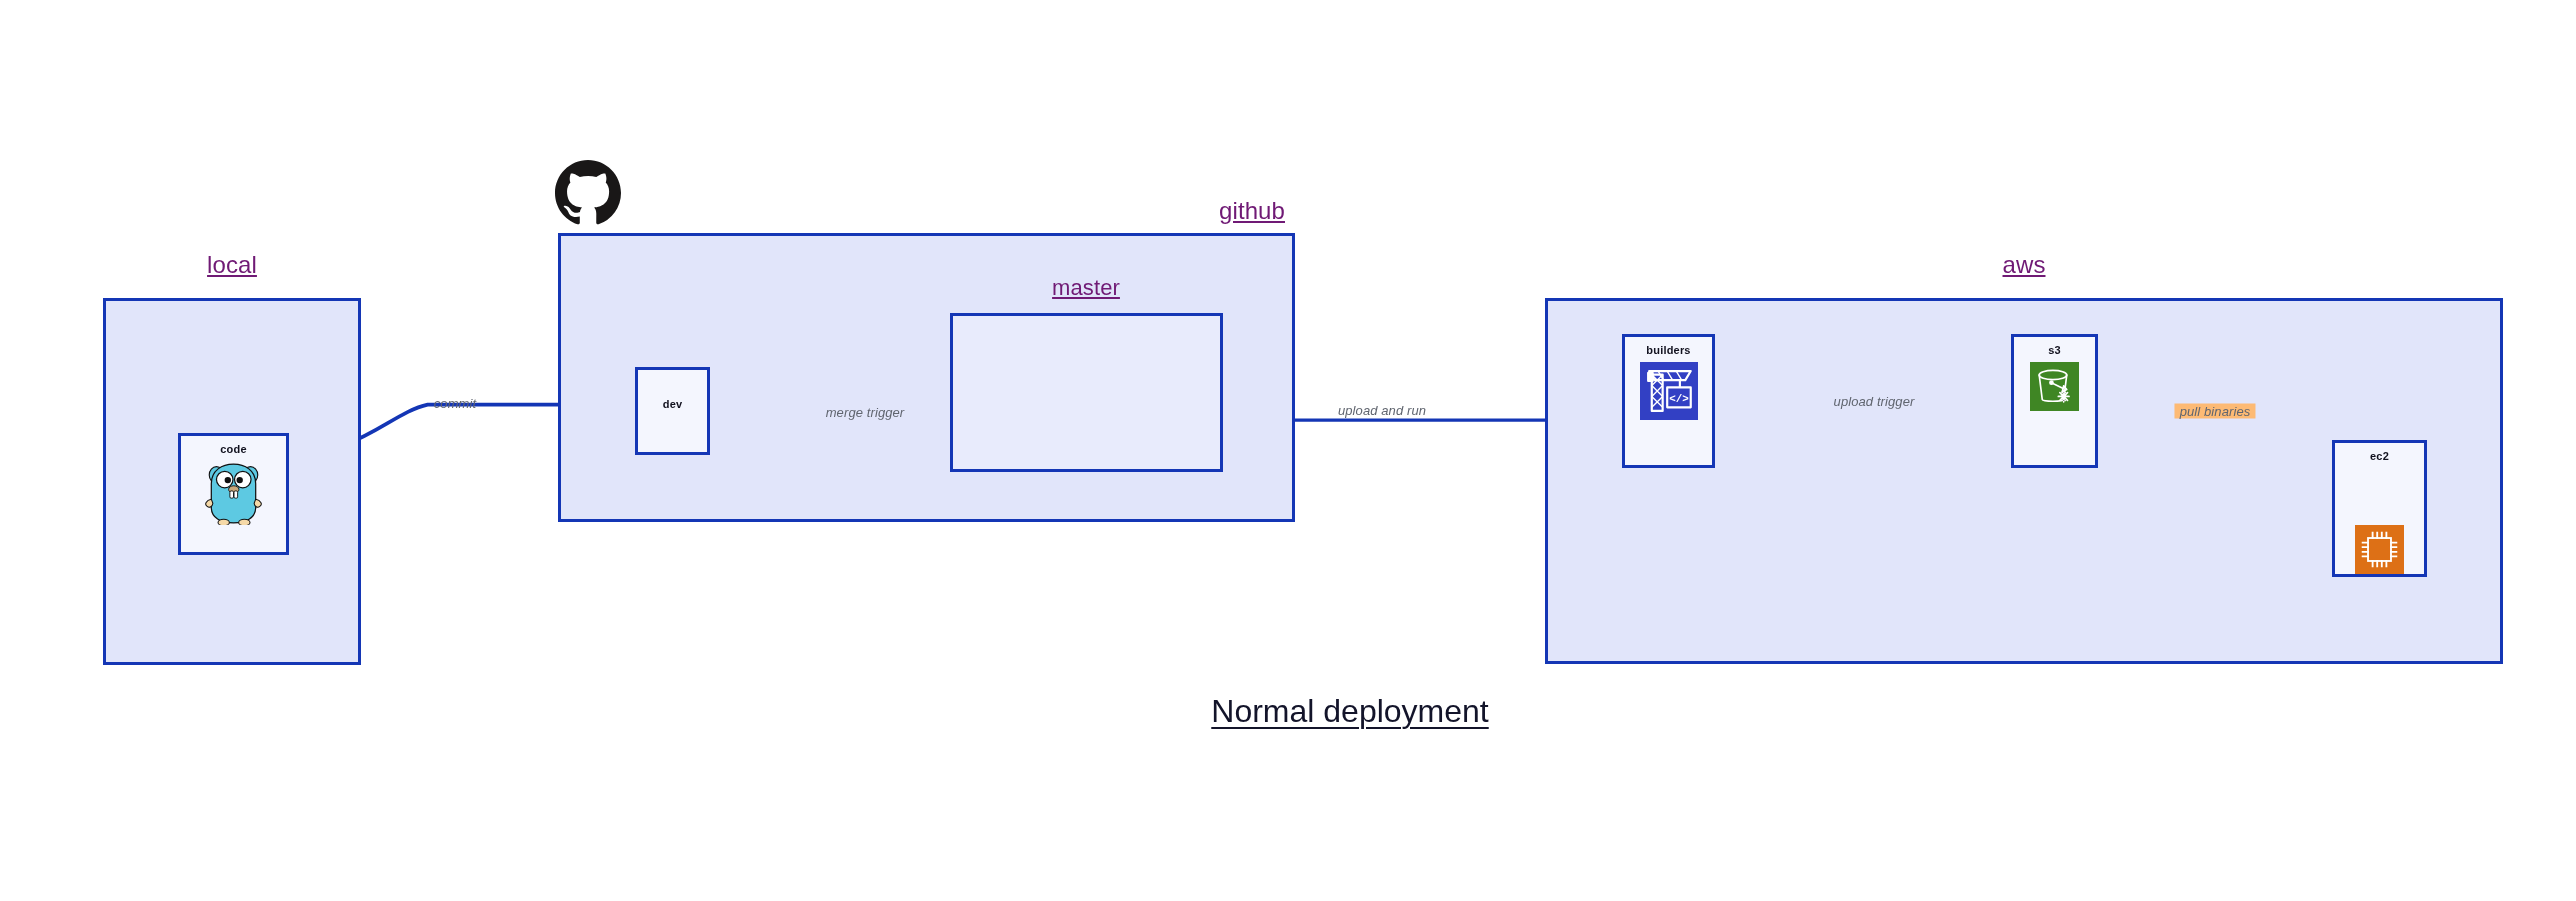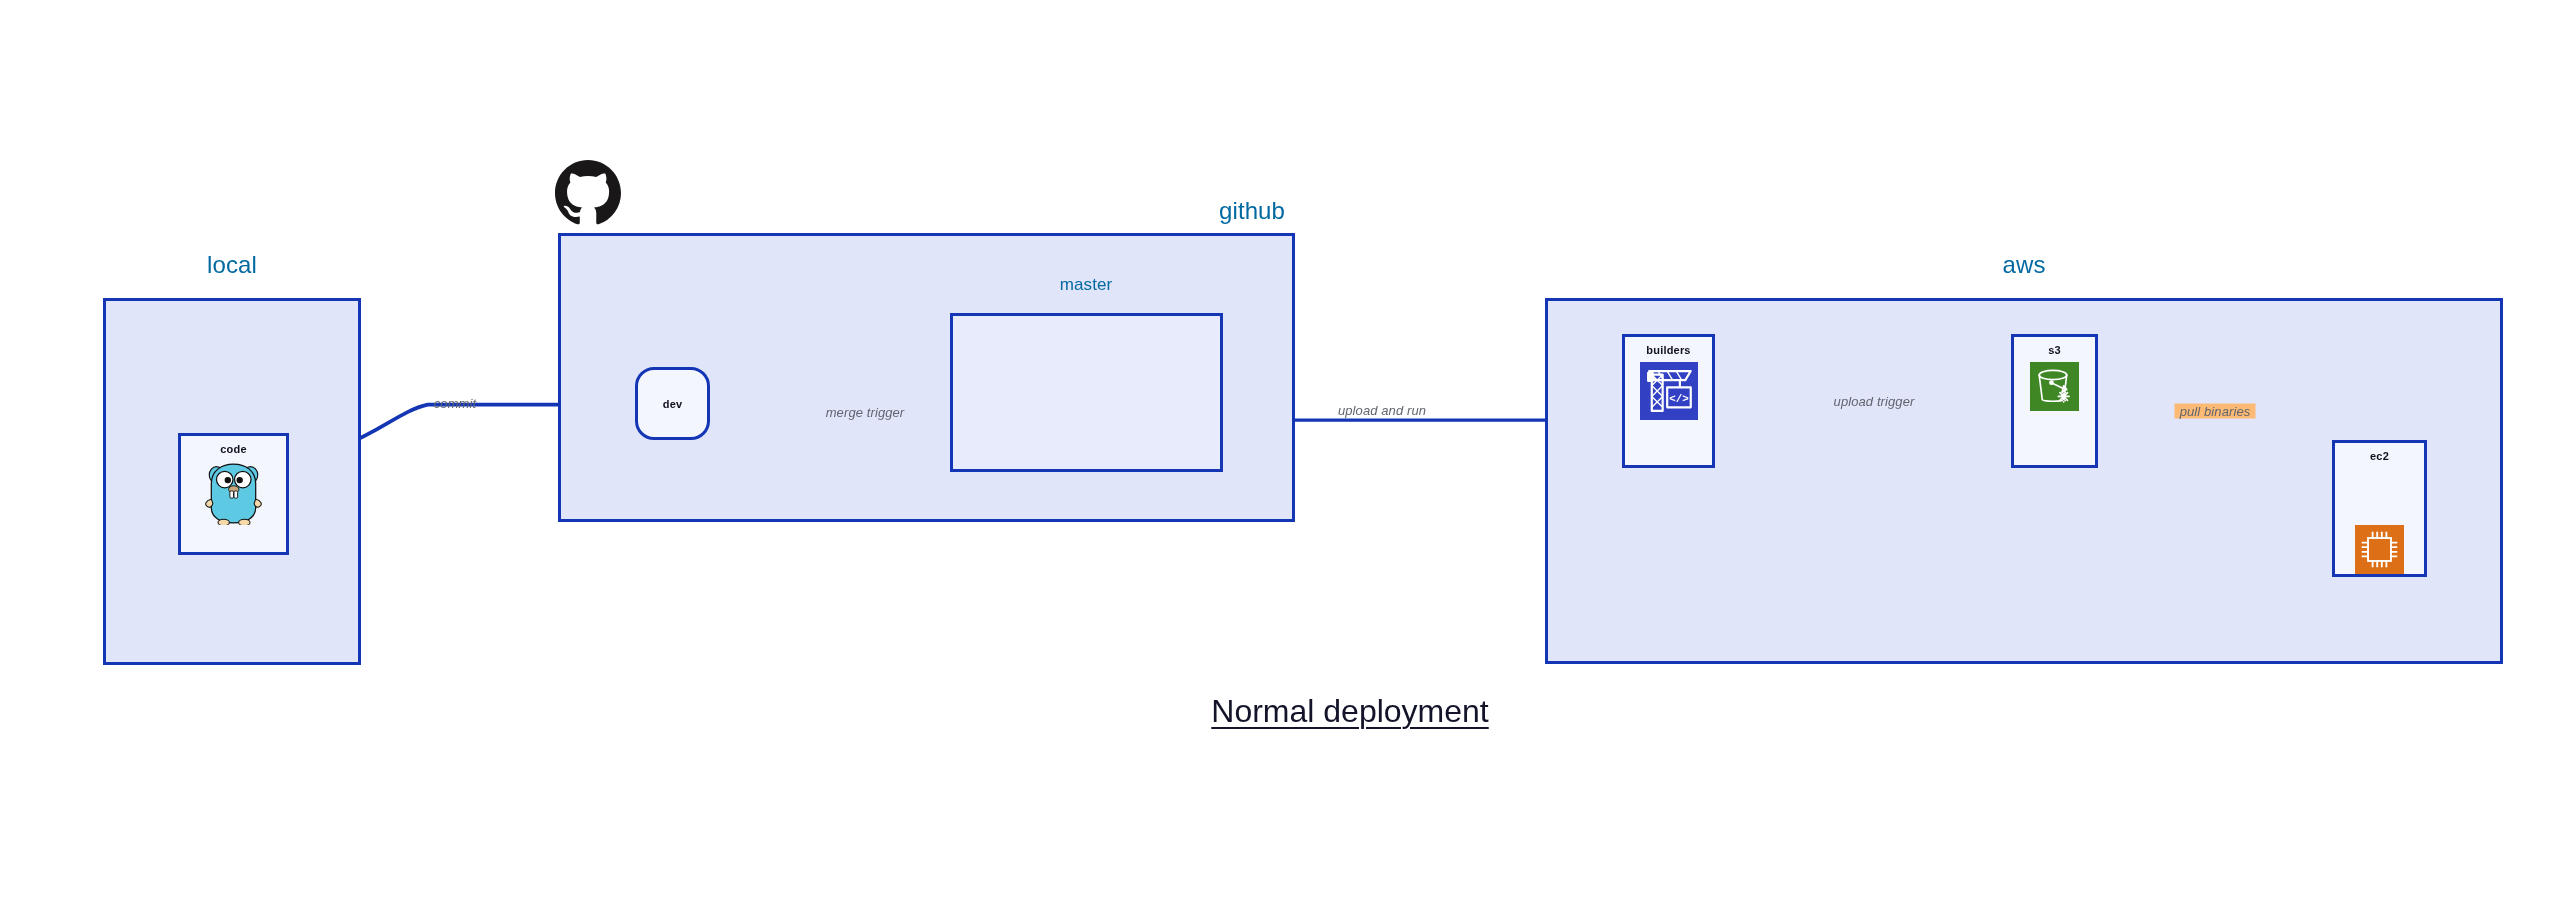--- a/index.html
+++ b/index.html
@@ -25,26 +25,27 @@
   
   .group {
     position: absolute;
     box-sizing: border-box;
     border: 3.6px solid #1436b5;
     background: #e1e5fa;
   }
   .group.level2 { background: #e8ebfc; border-width: 3.1px; }
   .group-label {
     position: absolute;
-    color: #0369a1;
+    color: #701a75;
     font-size: 24px;
     font-weight: 400;
     letter-spacing: 0.1px;
     white-space: nowrap;
     transform: translateX(-50%);
+    text-decoration: underline;
   }
   
   .node {
     position: absolute;
     box-sizing: border-box;
     border: 3.1px solid #1436b5;
     background: #f4f6fe;
     display: flex;
     flex-direction: column;
     align-items: center;
@@ -167,26 +168,26 @@
 
         <rect x="48" y="58" width="7" height="14" rx="2.5" fill="#fff" stroke="#111" stroke-width="1.8"></rect>
         <rect x="56" y="58" width="7" height="14" rx="2.5" fill="#fff" stroke="#111" stroke-width="1.8"></rect>
       </svg>
     </span>
   </div>
 
   <div class="group" style="left:558px; top:233px; width:737px; height:289px;"></div>
   <div class="group-label" style="left:1252px; top:197px;">github</div>
 
-  <div class="node" style="left:635px; top:367px; width:75px; height:73px;border-radius:19px;">
+  <div class="node" style="left:635px; top:367px; width:75px; height:88px;">
     <span class="node-label" style="margin-top:28px;">dev</span>
   </div>
 
   <div class="group level2" style="left:950px; top:313px; width:273px; height:159px;"></div>
-  <div class="group-label" style="left:1086px; top:275px; font-size:17px;">master</div>
+  <div class="group-label" style="left:1086px; top:275px; font-size:22px;">master</div>
 
 
   <div class="group" style="left:1545px; top:298px; width:958px; height:366px;"></div>
   <div class="group-label" style="left:2024px; top:251px;">aws</div>
 
   <div class="node" style="left:1622px; top:334px; width:93px; height:134px;">
     <span class="node-label">builders</span>
     <span class="node-icon">
       <svg width="58" height="58" viewBox="0 0 64 64">
         <rect x="0" y="0" width="64" height="64" fill="#3240c4"></rect>

